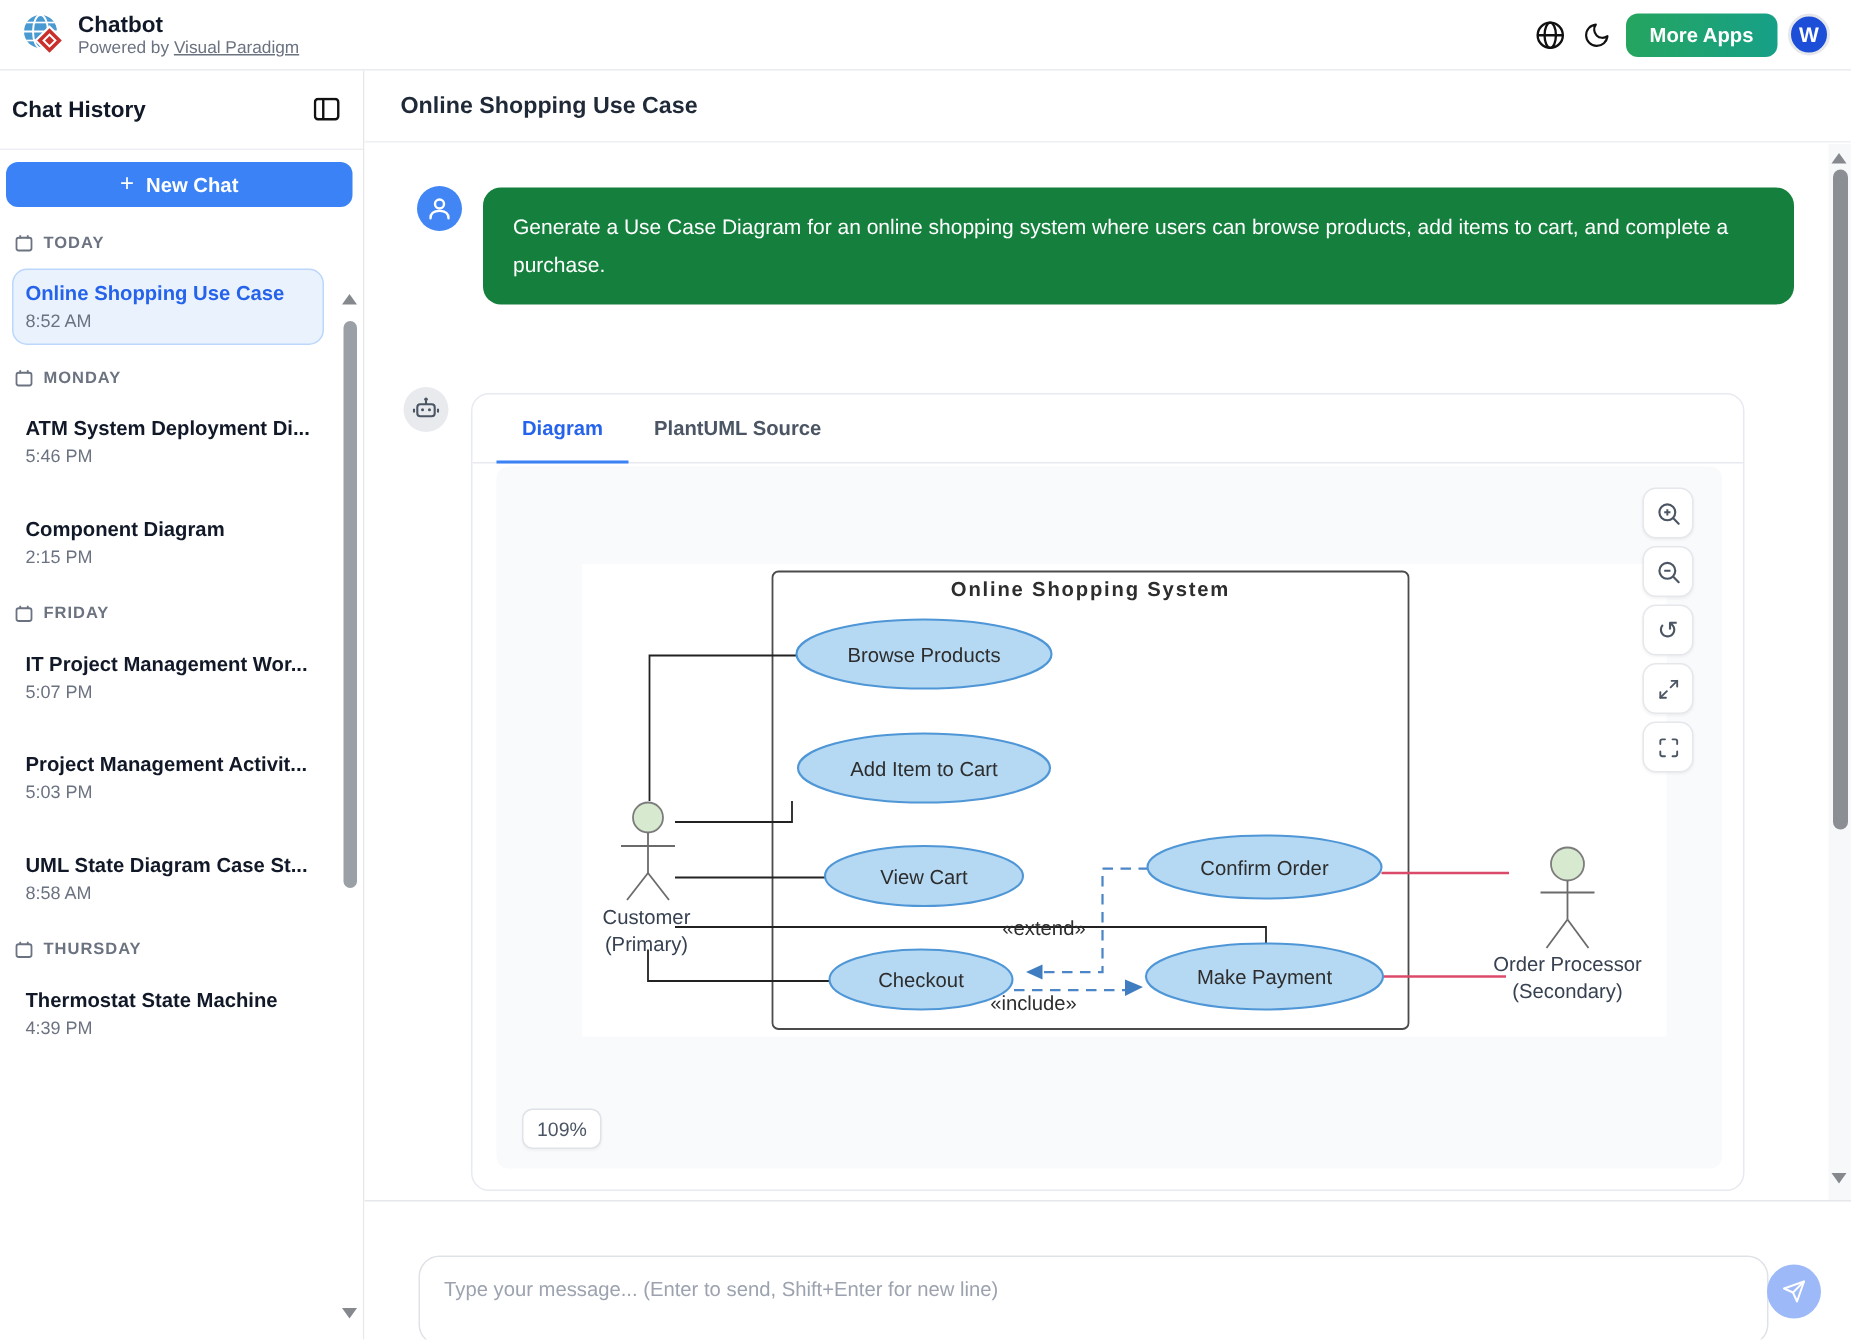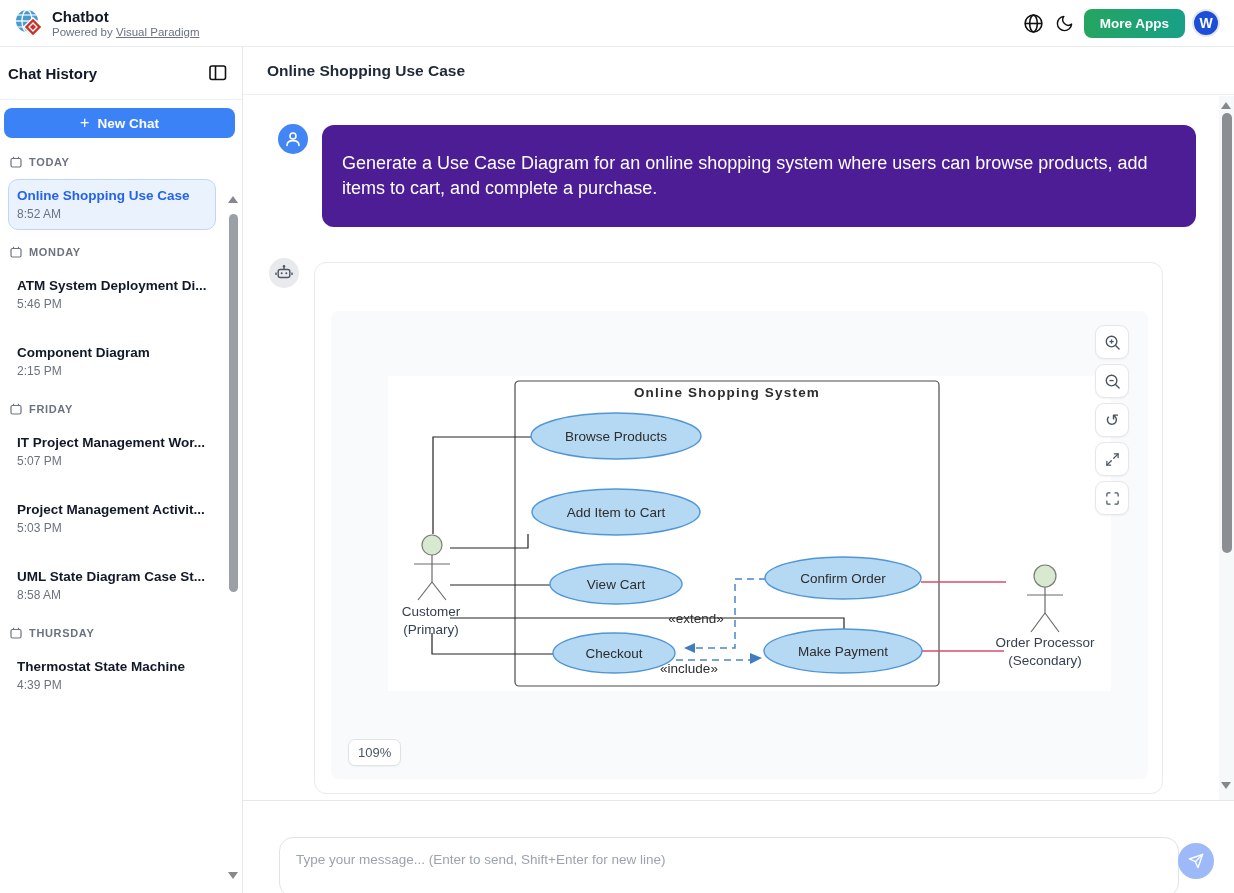--- a/index.html
+++ b/index.html
@@ -33,21 +33,21 @@
   .chat-item.selected .ci-title { color:#2563eb; }
   .cal { display:inline-block; flex:0 0 auto; }
 
   
   .main { position:absolute; top:47px; left:243px; right:0; bottom:0; background:#fff; }
   .main-head { height:48px; border-bottom:1px solid #eef0f3; display:flex; align-items:center; padding:0 24px; }
   .page-title { font-size:15.5px; font-weight:700; color:#1f2937; }
   .chat-area { position:absolute; top:48px; left:0; right:0; bottom:93px; overflow:hidden; }
 
   .user-avatar { position:absolute; left:35px; top:29px; width:30px; height:30px; border-radius:50%; background:#4285f4; display:flex; align-items:center; justify-content:center; }
-  .bubble { position:absolute; left:79px; top:30px; width:874px; background:#4c1d95; border-radius:12px; color:#fff; font-size:18px; line-height:25px; padding:26px 20px; }
+  .bubble { position:absolute; left:79px; top:30px; width:874px; background:#15803d; border-radius:12px; color:#fff; font-size:14px; line-height:25px; padding:14px 20px; }
 
   .bot-avatar { position:absolute; left:26px; top:163px; width:30px; height:30px; border-radius:50%; background:#e8eaee; display:flex; align-items:center; justify-content:center; }
   .card { position:absolute; left:71px; top:167px; width:849px; height:532px; background:#fff; border:1px solid #e7eaf0; border-radius:12px; }
   .tabs { display:flex; height:46px; border-bottom:1px solid #e8eaf0; padding-left:16px; }
   .tab { font-size:13.5px; font-weight:600; color:#4b5563; padding:0 17px; display:flex; align-items:center; cursor:pointer; border-bottom:2px solid transparent; margin-bottom:-1px; background:none; border-top:none; border-left:none; border-right:none; font-family:inherit; }
   .tab.active { color:#2563eb; border-bottom-color:#3b82f6; }
   .panel { position:absolute; left:16px; top:48px; width:817px; height:468px; background:#f8fafc; border-radius:8px; }
   .canvas { position:absolute; left:57px; top:65px; width:723px; height:315px; background:#fff; }
   .zoom-col { position:absolute; right:19px; top:14px; display:flex; flex-direction:column; gap:5px; }
   .zbtn { width:34px; height:34px; background:#fff; border:1px solid #e5e7eb; border-radius:9px; box-shadow:0 1px 2px rgba(0,0,0,.05); display:flex; align-items:center; justify-content:center; cursor:pointer; color:#4b5563; font-size:17px; font-family:inherit; }
@@ -220,20 +220,24 @@
           <circle cx="9" cy="2.2" r="1.2" fill="#4b5563"></circle>
           <rect x="3.2" y="5.5" width="11.6" height="8" rx="2" fill="none" stroke="#4b5563" stroke-width="1.4"></rect>
           <circle cx="6.7" cy="9.2" r="1" fill="#4b5563"></circle>
           <circle cx="11.3" cy="9.2" r="1" fill="#4b5563"></circle>
           <line x1="1" y1="8.5" x2="1" y2="11" stroke="#4b5563" stroke-width="1.4"></line>
           <line x1="17" y1="8.5" x2="17" y2="11" stroke="#4b5563" stroke-width="1.4"></line>
         </svg>
       </div>
 
       <div class="card">
+        <div class="tabs">
+          <button class="tab active">Diagram</button>
+          <button class="tab">PlantUML Source</button>
+        </div>
 
         <div class="panel">
           <div class="canvas">
             <svg width="723" height="315" viewBox="0 0 723 315">
 
               <rect x="127" y="5" width="424" height="305" rx="4" fill="none" stroke="#4b4b4b" stroke-width="1.2"></rect>
               <text x="339" y="21" text-anchor="middle" font-size="13.5" font-weight="bold" letter-spacing="1.2" fill="#333" class="diag-text">Online Shopping System</text>
 
               <path d="M143 61 H45 V158" fill="none" stroke="#222" stroke-width="1.2"></path>
               <path d="M140 158 V172 H62" fill="none" stroke="#222" stroke-width="1.2"></path>

